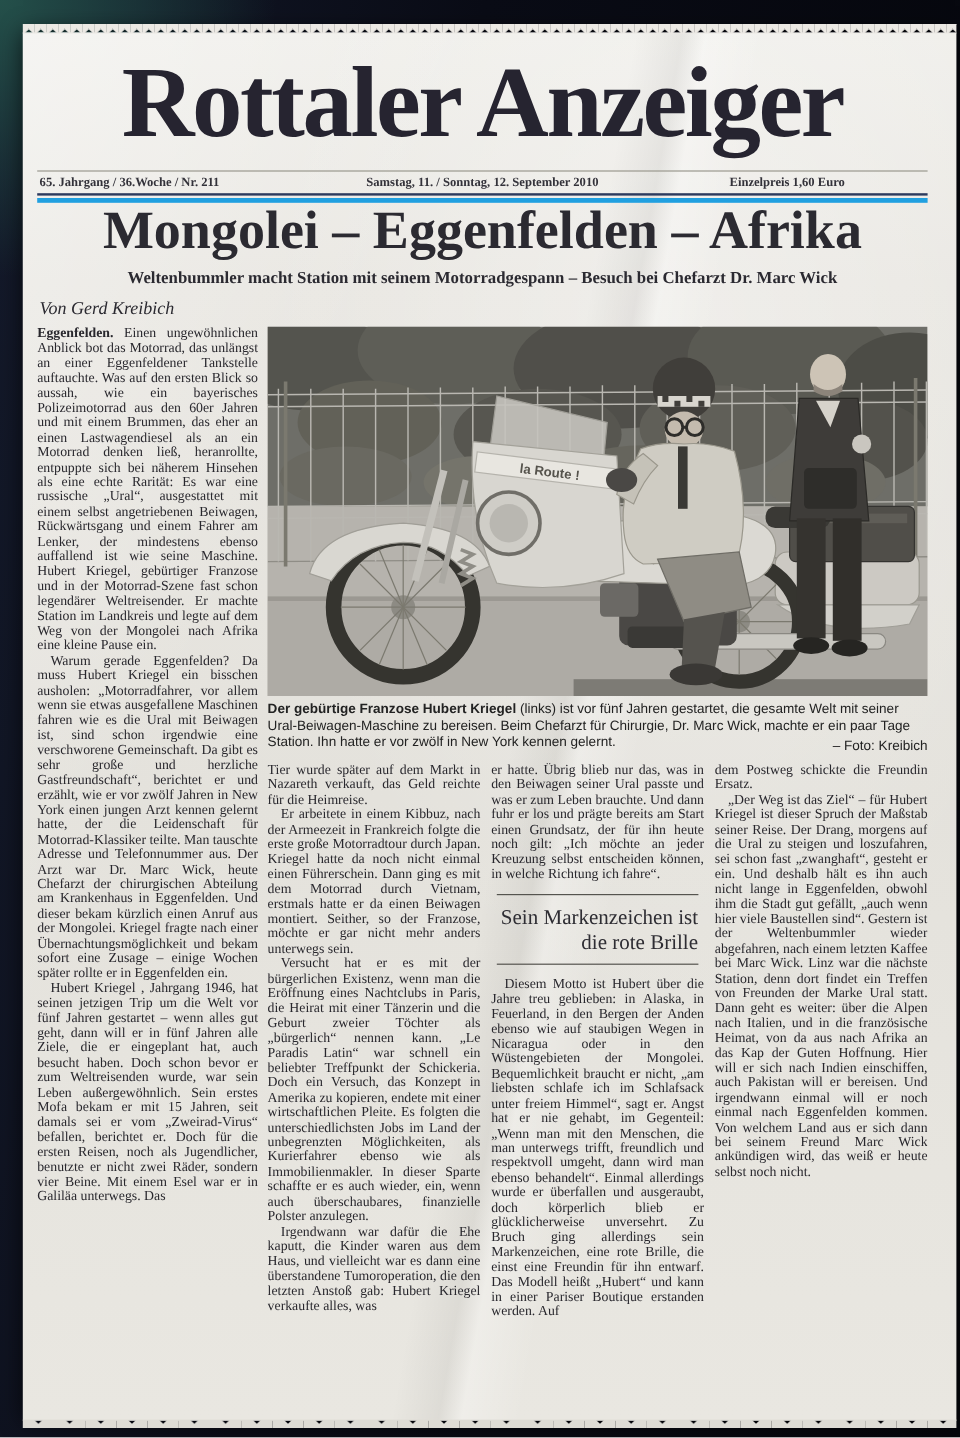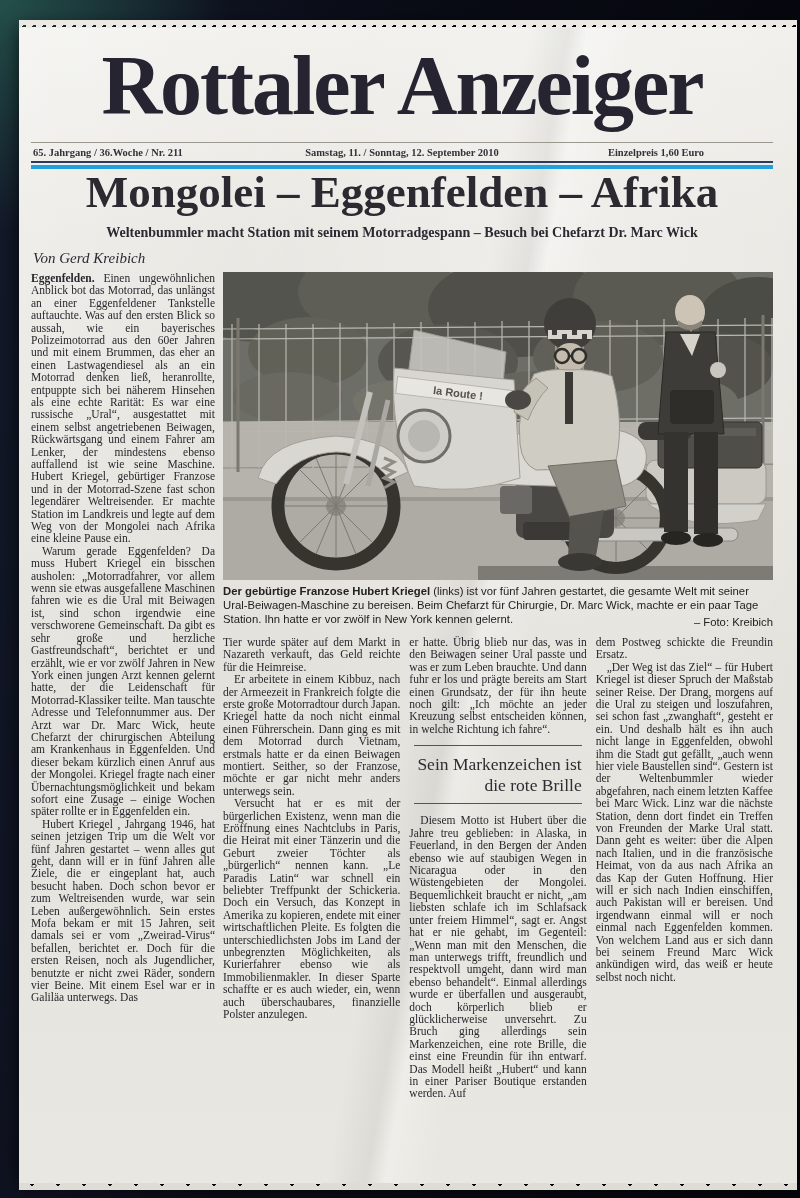--- a/index.html
+++ b/index.html
@@ -298,20 +298,21 @@
         <div class="caption">
           <b>Der gebürtige Franzose Hubert Kriegel</b><span> (links) ist vor fünf Jahren gestartet, die gesamte Welt mit seiner Ural-Beiwagen-Maschine zu bereisen. Beim Chefarzt für Chirurgie, Dr. Marc Wick, machte er ein paar Tage Station. Ihn hatte er vor zwölf in New York kennen gelernt.</span>
           <span class="credit">– Foto: Kreibich</span>
         </div>
 
         <div class="cols234">
           <div class="col">
             <p class="para">Tier wurde später auf dem Markt in Nazareth verkauft, das Geld reichte für die Heimreise.</p>
             <p class="para ind">Er arbeitete in einem Kibbuz, nach der Armeezeit in Frankreich folgte die erste große Motorradtour durch Japan. Kriegel hatte da noch nicht einmal einen Führerschein. Dann ging es mit dem Motorrad durch Vietnam, erstmals hatte er da einen Beiwagen montiert. Seither, so der Franzose, möchte er gar nicht mehr anders unterwegs sein.</p>
             <p class="para ind">Versucht hat er es mit der bürgerlichen Existenz, wenn man die Eröffnung eines Nachtclubs in Paris, die Heirat mit einer Tänzerin und die Geburt zweier Töchter als „bürgerlich“ nennen kann. „Le Paradis Latin“ war schnell ein beliebter Treffpunkt der Schickeria. Doch ein Versuch, das Konzept in Amerika zu kopieren, endete mit einer wirtschaftlichen Pleite. Es folgten die unterschiedlichsten Jobs im Land der unbegrenzten Möglichkeiten, als Kurierfahrer ebenso wie als Immobilienmakler. In dieser Sparte schaffte er es auch wieder, ein, wenn auch überschaubares, finanzielle Polster anzulegen.</p>
+            <p class="para ind">Irgendwann war dafür die Ehe kaputt, die Kinder waren aus dem Haus, und vielleicht war es dann eine überstandene Tumoroperation, die den letzten Anstoß gab: Hubert Kriegel verkaufte alles, was</p>
           </div>
           <div class="col">
             <p class="para">er hatte. Übrig blieb nur das, was in den Beiwagen seiner Ural passte und was er zum Leben brauchte. Und dann fuhr er los und prägte bereits am Start einen Grundsatz, der für ihn heute noch gilt: „Ich möchte an jeder Kreuzung selbst entscheiden können, in welche Richtung ich fahre“.</p>
             <div class="col-subhead">Sein Markenzeichen ist die rote Brille</div>
             <p class="para ind">Diesem Motto ist Hubert über die Jahre treu geblieben: in Alaska, in Feuerland, in den Bergen der Anden ebenso wie auf staubigen Wegen in Nicaragua oder in den Wüstengebieten der Mongolei. Bequemlichkeit braucht er nicht, „am liebsten schlafe ich im Schlafsack unter freiem Himmel“, sagt er. Angst hat er nie gehabt, im Gegenteil: „Wenn man mit den Menschen, die man unterwegs trifft, freundlich und respektvoll umgeht, dann wird man ebenso behandelt“. Einmal allerdings wurde er überfallen und ausgeraubt, doch körperlich blieb er glücklicherweise unversehrt. Zu Bruch ging allerdings sein Markenzeichen, eine rote Brille, die einst eine Freundin für ihn entwarf. Das Modell heißt „Hubert“ und kann in einer Pariser Boutique erstanden werden. Auf</p>
           </div>
           <div class="col">
             <p class="para">dem Postweg schickte die Freundin Ersatz.</p>
             <p class="para ind">„Der Weg ist das Ziel“ – für Hubert Kriegel ist dieser Spruch der Maßstab seiner Reise. Der Drang, morgens auf die Ural zu steigen und loszufahren, sei schon fast „zwanghaft“, gesteht er ein. Und deshalb hält es ihn auch nicht lange in Eggenfelden, obwohl ihm die Stadt gut gefällt, „auch wenn hier viele Baustellen sind“. Gestern ist der Weltenbummler wieder abgefahren, nach einem letzten Kaffee bei Marc Wick. Linz war die nächste Station, denn dort findet ein Treffen von Freunden der Marke Ural statt. Dann geht es weiter: über die Alpen nach Italien, und in die französische Heimat, von da aus nach Afrika an das Kap der Guten Hoffnung. Hier will er sich nach Indien einschiffen, auch Pakistan will er bereisen. Und irgendwann einmal will er noch einmal nach Eggenfelden kommen. Von welchem Land aus er sich dann bei seinem Freund Marc Wick ankündigen wird, das weiß er heute selbst noch nicht.</p>
           </div>

